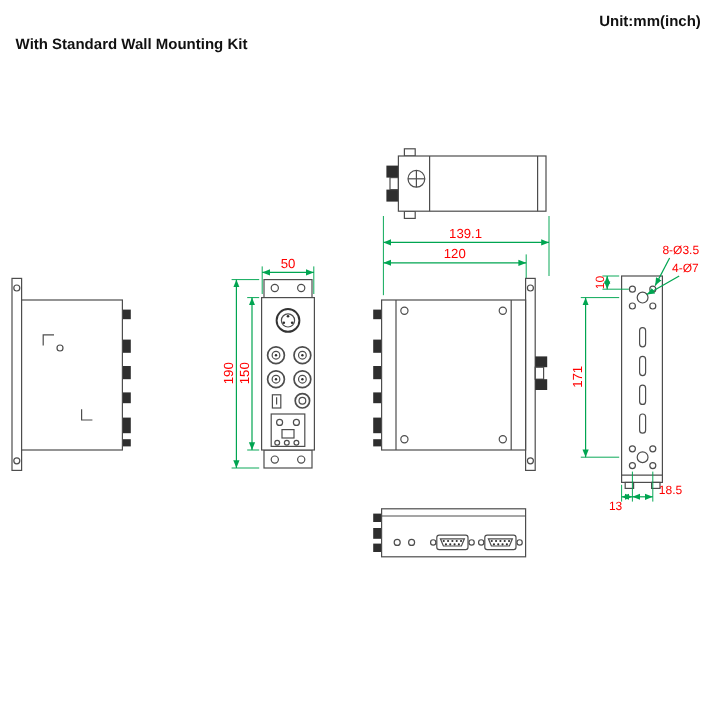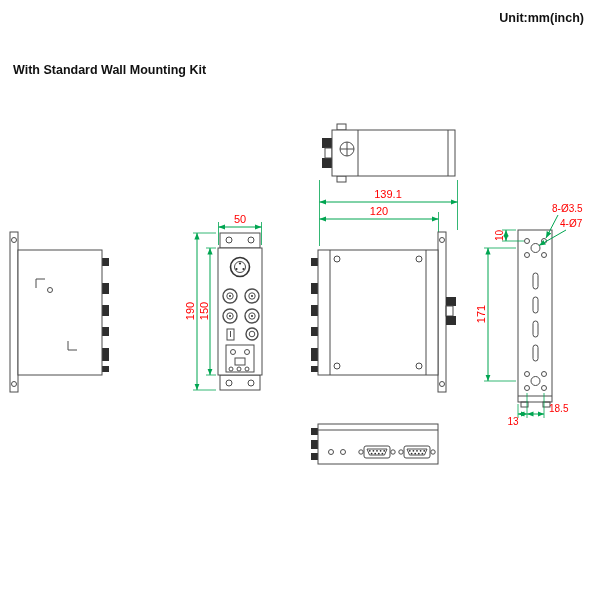--- a/index.html
+++ b/index.html
@@ -11,21 +11,21 @@
   html,body{margin:0;padding:0;background:var(--bg);}
   .page{
     position:relative;
     width:600px;height:600px;
     background:var(--bg);
     font-family:"Liberation Sans",sans-serif;
     overflow:hidden;
   }
   .title{
     position:absolute;left:13px;top:30px;
-    font-size:12.5px;font-weight:bold;color:#111;margin-top:33px;
+    font-size:12.5px;font-weight:bold;color:#111;
   }
   .unit{
     position:absolute;right:16px;top:11px;
     font-size:12.5px;font-weight:bold;color:#111;text-align:center;
   }
   svg{position:absolute;left:0;top:0;}
   .ol{fill:none;stroke:var(--line);stroke-width:1;}
   .fw{fill:#fff;stroke:var(--line);stroke-width:1;}
   .c14{fill:#fff;stroke:var(--line);stroke-width:1.4;}
   .c16{fill:#fff;stroke:#333;stroke-width:1.6;}

